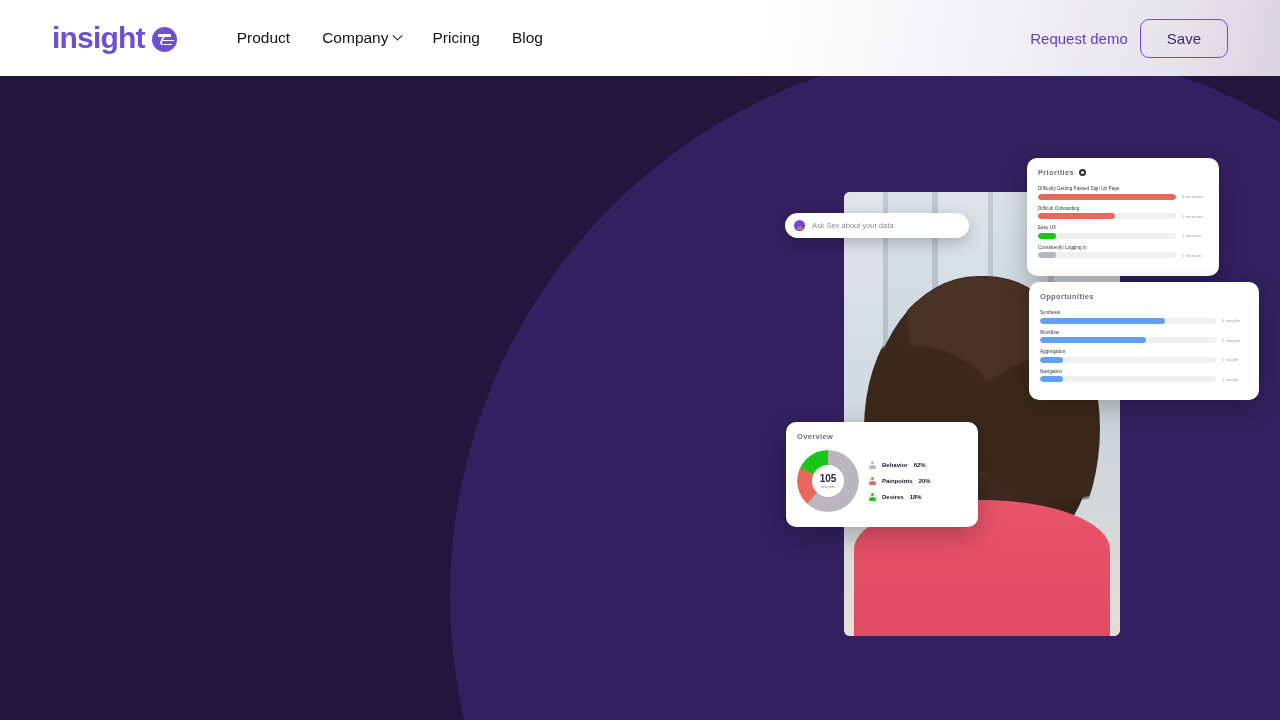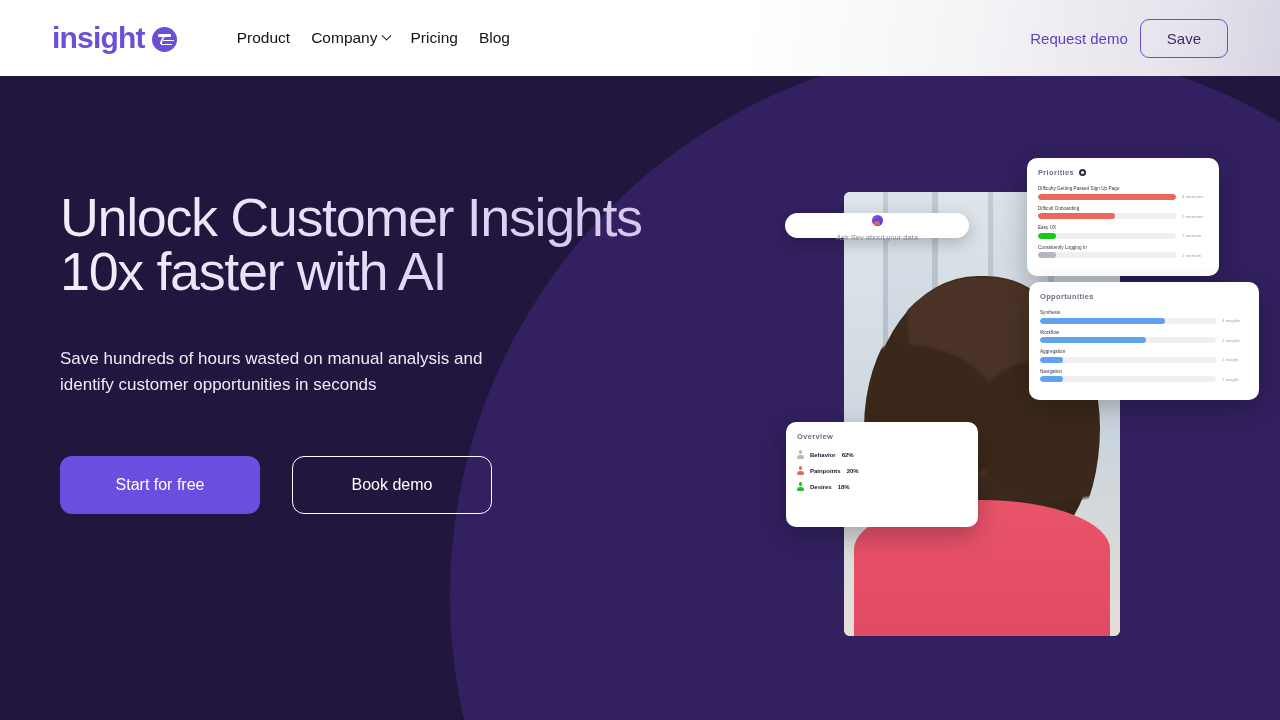--- a/index.html
+++ b/index.html
@@ -34,21 +34,21 @@
     content: ""; position: absolute;
     left: 6px; top: 7px; width: 13px; height: 3px;
     background: #ffffff; border-radius: 1px;
     box-shadow: 4px 5px 0 -1px #ffffff, 2px 9px 0 -1px #ffffff;
   }
   .logo-mark .seven {
     position: absolute; left: 6.5px; top: 5.5px;
     color: #fff; font-size: 13px; font-weight: 700; line-height: 13px;
   }
 
-  .nav { display: flex; align-items: center; gap: 21px; margin-left: 60px; }
+  .nav { display: flex; align-items: center; gap: 32px; margin-left: 60px; }
   .nav-item {
     font-size: 15.5px; color: #14121a; font-weight: 500;
     display: flex; align-items: center; gap: 5px;
     cursor: pointer; white-space: nowrap;
   }
   .chev {
     display: inline-block; width: 7px; height: 7px;
     border-right: 1.6px solid #14121a; border-bottom: 1.6px solid #14121a;
     transform: rotate(45deg) translate(-2px,-2px);
   }
@@ -210,21 +210,20 @@
   .leg-ico .b { position: absolute; left: 0; bottom: 0.5px; width: 7px; height: 4px; border-radius: 3.5px 3.5px 1px 1px; }
   .leg-name { font-size: 6px; color: #17152a; font-weight: 700; }
   .leg-val { font-size: 6px; color: #17152a; font-weight: 700; }
 
   .searchbar {
     position: absolute; left: 25px; top: 73px;
     width: 184px; height: 25px; background: #ffffff;
     border-radius: 14px; display: flex; align-items: center;
     gap: 7px; padding: 2px 9px;
     box-shadow: 0 5px 16px rgba(0,0,0,.22);
-    flex-direction: column;
   }
   .search-av {
     width: 11px; height: 11px; border-radius: 50%;
     background: linear-gradient(150deg,#7a55e8,#5b36c2);
     position: relative; flex: none;
   }
   .search-av::after {
     content: ""; position: absolute; left: 2.5px; bottom: 1px;
     width: 6px; height: 4px; border-radius: 3px 3px 0 0; background: #d66a5e;
   }
@@ -262,30 +261,20 @@
         <span>Blog</span>
       </div>
     </div>
 
     <div class="header-right">
       <span class="link-demo">Request demo</span>
       <button class="btn-login">Save</button>
     </div>
   </div>
 
-  <div class="hero-copy">
-    <h1 class="headline">Unlock Customer Insights
-10x faster with AI</h1>
-    <p class="subhead">Save hundreds of hours wasted on manual analysis and
-identify customer opportunities in seconds</p>
-    <div class="cta-row">
-      <button class="btn-primary">Start for free</button>
-      <button class="btn-outline">Book demo</button>
-    </div>
-  </div>
 
   <div class="visual">
 
     <div class="photo">
       <div class="win"></div>
       <div class="hair"></div>
       <div class="top"></div>
       <div class="face"></div>
       <div class="brow l"></div>
       <div class="brow r"></div>
@@ -387,20 +376,27 @@
             </div>
           </div>
         </div>
     </div>
 
     <div class="card card-overview">
       <div class="ttl-row">
         <span class="card-title">Overview</span>
       </div>
       <div class="ov-body">
+        <div class="donut">
+          <div class="ring" id="donut-ring" style="background: conic-gradient(rgb(185, 183, 189) 0%, rgb(185, 183, 189) 62%, rgb(232, 105, 91) 62%, rgb(232, 105, 91) 82%, rgb(24, 199, 24) 82%, rgb(24, 199, 24) 100%); mask: radial-gradient(circle, transparent 0px, transparent 15px, rgb(0, 0, 0) 15.5px);"></div>
+          <div class="hole">
+            <span class="num">105</span>
+            <span class="lbl">Insights</span>
+          </div>
+        </div>
         <div class="legend" id="ov-legend">
             <div class="leg-row">
               <span class="leg-ico">
                 <span class="h" style="background: rgb(185, 183, 189);"></span>
                 <span class="b" style="background: rgb(185, 183, 189);"></span>
               </span>
               <span class="leg-name">Behavior</span>
               <span class="leg-val">62%</span>
             </div>
             <div class="leg-row">

